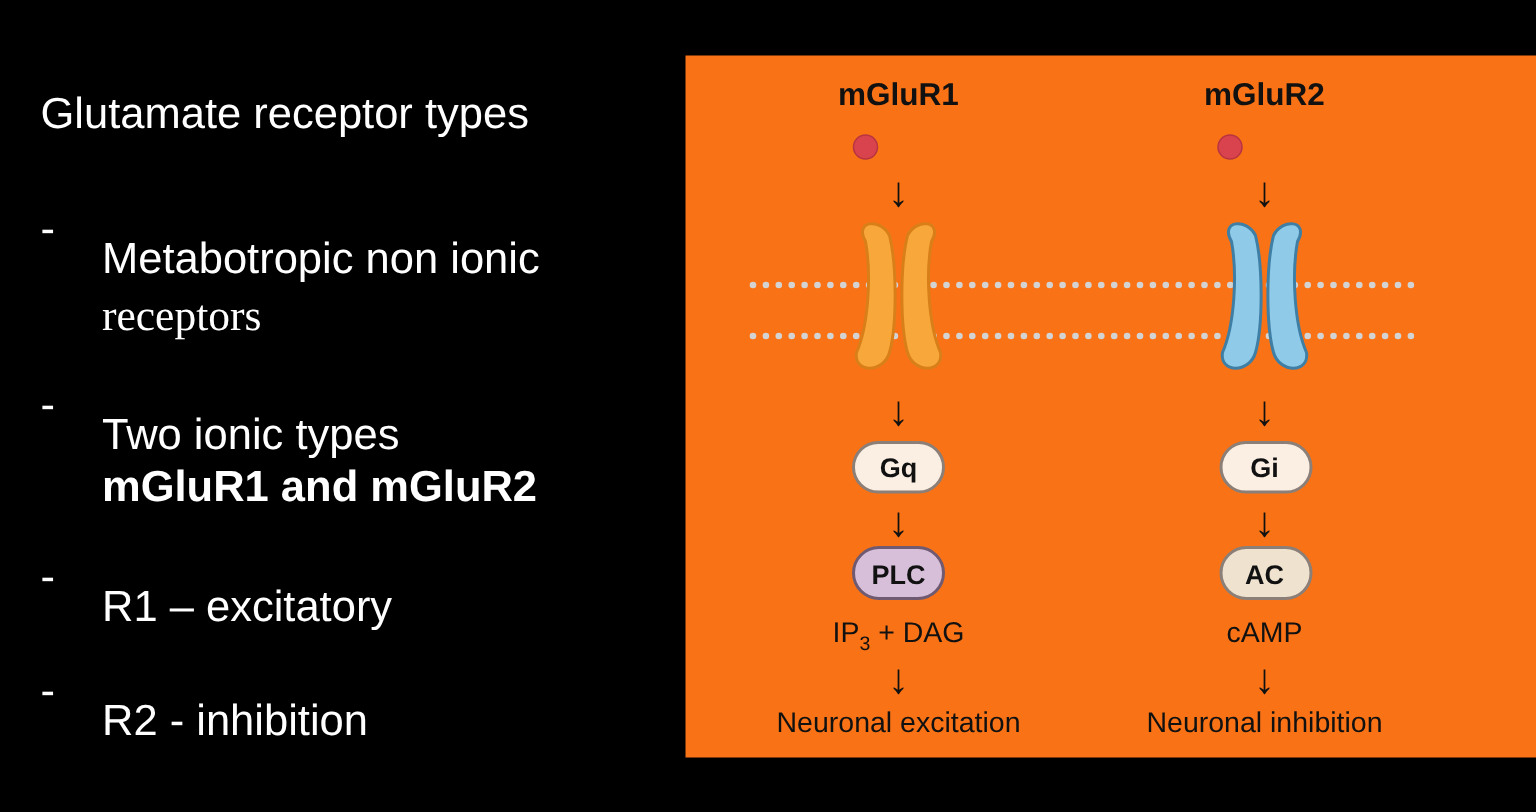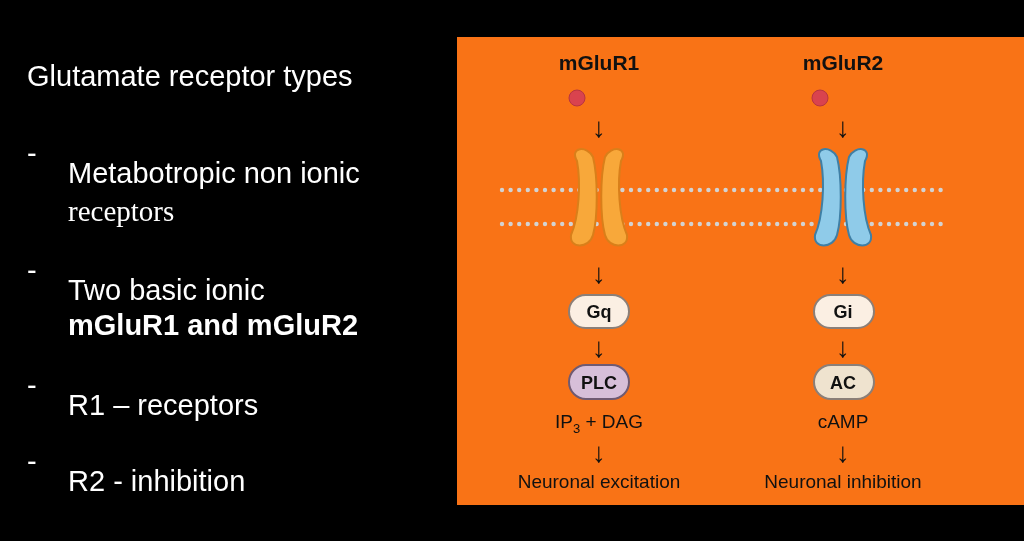--- a/index.html
+++ b/index.html
@@ -20,27 +20,27 @@
   <div class="title">Glutamate receptor types</div>
 
   <div class="bullet" style="top:120px;">
     <span class="dash">-</span>
     <span class="text">Metabotropic non ionic</span>
     <span class="text" style="top:38px;font-family:Liberation Serif, serif;">receptors</span>
   </div>
 
   <div class="bullet" style="top:237px;">
     <span class="dash">-</span>
-    <span class="text">Two basic ionic</span>
+    <span class="text">Two ionic types</span>
     <span class="text" style="top:35px;font-weight:bold;">mGluR1 and mGluR2</span>
   </div>
 
   <div class="bullet" style="top:352px;">
     <span class="dash">-</span>
-    <span class="text">R1 – receptors</span>
+    <span class="text">R1 – excitatory</span>
   </div>
 
   <div class="bullet" style="top:428px;">
     <span class="dash">-</span>
     <span class="text">R2 - inhibition</span>
   </div>
 </div>
 
 <div class="panel">
   <svg id="diag" width="538" height="468" viewBox="0 0 538 468" xmlns="http://www.w3.org/2000/svg">

